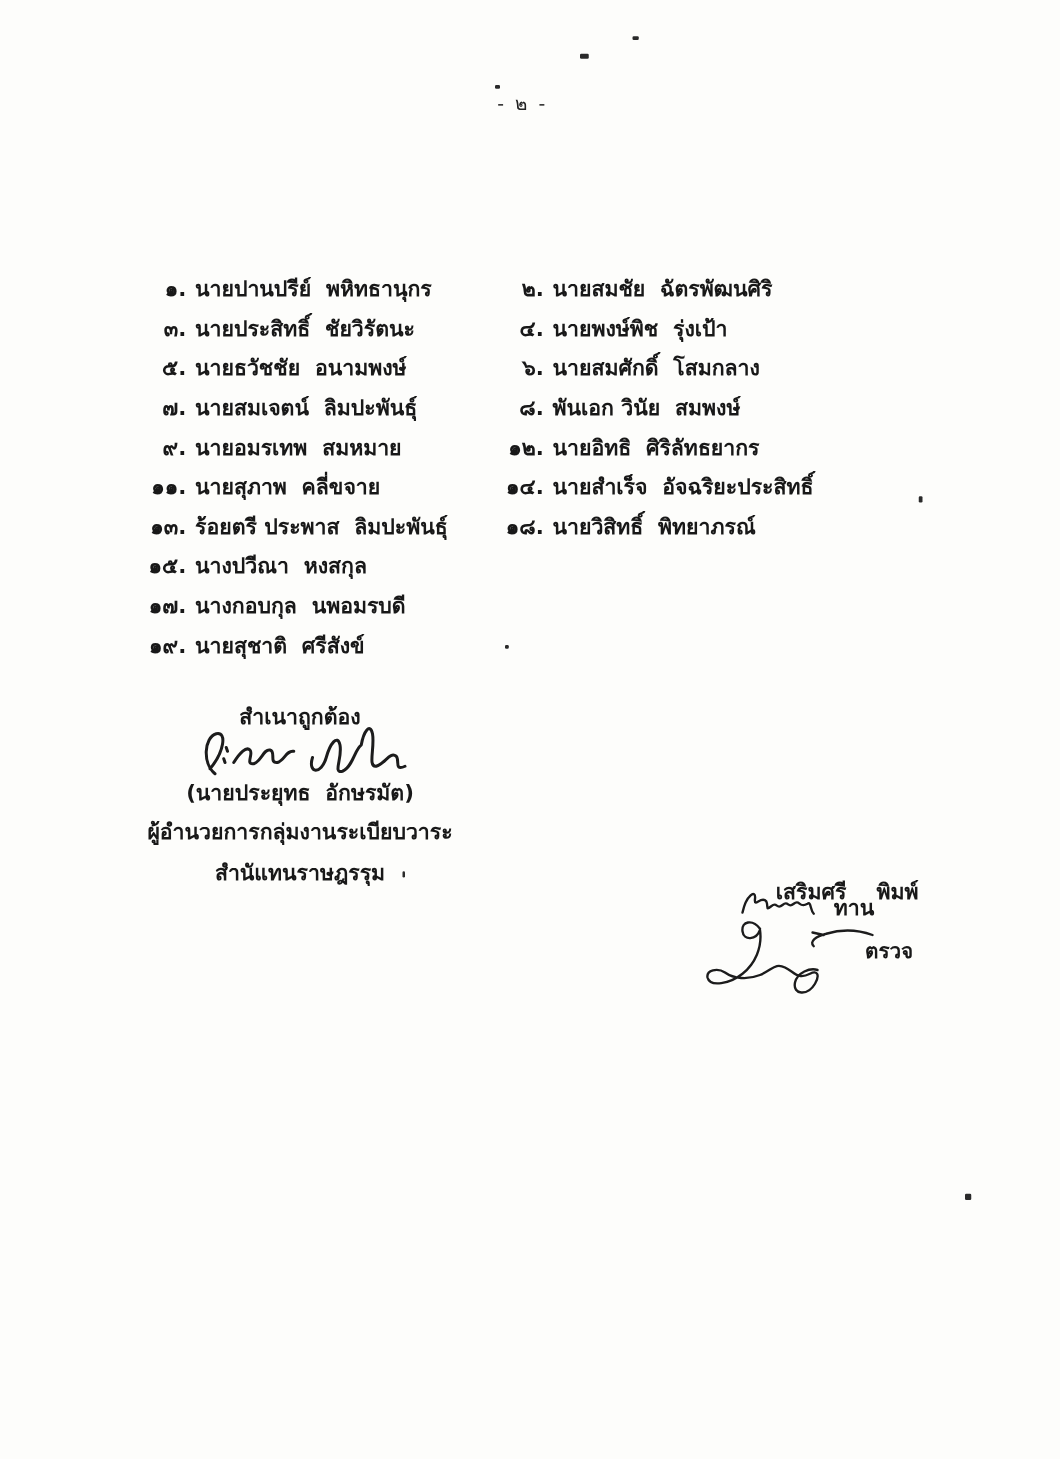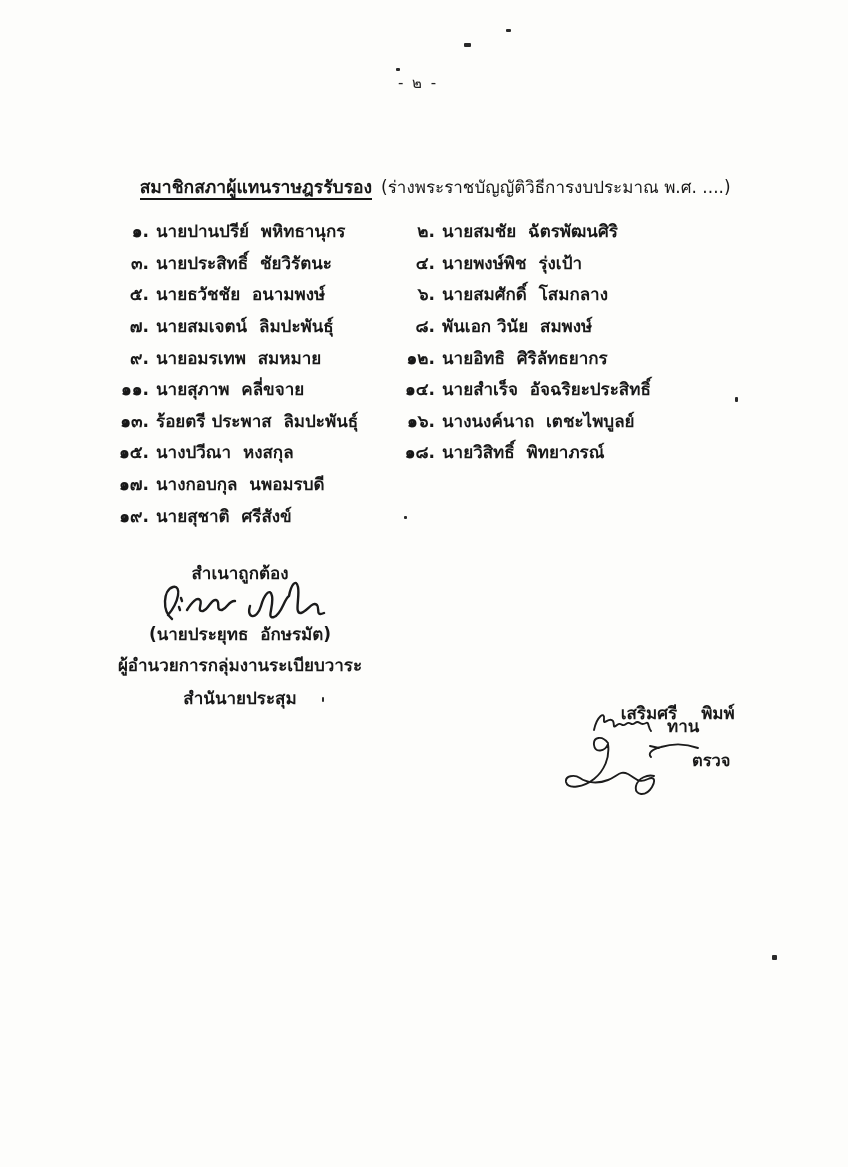--- a/index.html
+++ b/index.html
@@ -40,23 +40,20 @@
   <div class="speck" style="top:29px;left:506px;width:5px;height:3px;"></div>
   <div class="speck" style="top:43px;left:464px;width:7px;height:4px;"></div>
   <div class="speck" style="top:68px;left:396px;width:4px;height:3px;"></div>
   <div class="speck" style="top:397px;left:735px;width:3px;height:5px;"></div>
   <div class="speck" style="top:516px;left:404px;width:3px;height:3px;"></div>
   <div class="speck" style="top:697px;left:322px;width:2px;height:5px;"></div>
   <div class="speck" style="top:955px;left:772px;width:5px;height:5px;"></div>
 
   <div class="txt page-number">- ๒ -</div>
 
-  <div class="txt heading">
-    <span class="heading-title">สมาชิกสภาผู้แทนราษฎรรับรอง</span><span class="heading-subtitle">(ร่างพระราชบัญญัติวิธีการงบประมาณ พ.ศ. ....)</span>
-  </div>
 
   <div class="col col-left">
     <div class="row">
         <span class="no">๑.</span>
         <span class="nm">นายปานปรีย์  พหิทธานุกร</span>
       </div>
     <div class="row">
         <span class="no">๓.</span>
         <span class="nm">นายประสิทธิ์  ชัยวิรัตนะ</span>
       </div>
@@ -113,41 +110,37 @@
       </div>
     <div class="row">
         <span class="no">๑๒.</span>
         <span class="nm">นายอิทธิ  ศิริลัทธยากร</span>
       </div>
     <div class="row">
         <span class="no">๑๔.</span>
         <span class="nm">นายสำเร็จ  อัจฉริยะประสิทธิ์</span>
       </div>
     <div class="row">
-        <span class="no">๑๖.</span>
-        <span class="nm">นางนงค์นาถ  เตชะไพบูลย์</span>
-      </div>
-    <div class="row">
         <span class="no">๑๘.</span>
         <span class="nm">นายวิสิทธิ์  พิทยาภรณ์</span>
       </div>
   </div>
 
   <div class="txt cert-copy">สำเนาถูกต้อง</div>
 
   <svg class="sig" style="top:576px;left:158px;" width="172" height="50" viewBox="0 0 172 50">
     <path d="M14,43 C4,35 5,14 15,11 C24,9 21,26 10,39"></path>
     <path d="M23,22 l1,3 M21,31 l1,3"></path>
     <path d="M29,34 C34,26 39,21 42,24 C45,27 38,36 45,35 C51,33 53,23 58,24 C63,25 57,35 64,34 C70,32 71,24 77,25"></path>
     <path d="M92,30 C88,43 99,44 103,30 C106,19 112,11 114,20 C116,31 108,43 116,41 C124,38 126,23 131,20 C133,9 138,2 140,11 C142,22 136,38 143,37 C150,35 154,25 159,29 C162,32 157,41 166,37"></path>
   </svg>
 
   <div class="txt cert-name">(นายประยุทธ  อักษรมัต)</div>
   <div class="txt cert-title">ผู้อำนวยการกลุ่มงานระเบียบวาระ</div>
-  <div class="txt cert-office">สำนันายประสุม</div>
+  <div class="txt cert-office">สำนัแทนราษฎรรุม</div>
 
   <div class="txt typist-row">
     <span>เสริมศรี</span><span class="typist-gap"></span><span>พิมพ์</span>
   </div>
 
   <svg class="sig thin" style="top:706px;left:588px;" width="66" height="32" viewBox="0 0 66 32">
     <path d="M6,24 C9,10 17,5 16,13 C15,21 21,10 25,15 C27,19 24,23 29,19 C34,15 33,22 38,18 C43,14 42,21 47,17 C52,13 51,21 58,17 C61,15 60,22 63,25"></path>
   </svg>
   <div class="txt proof-label">ทาน</div>
 

